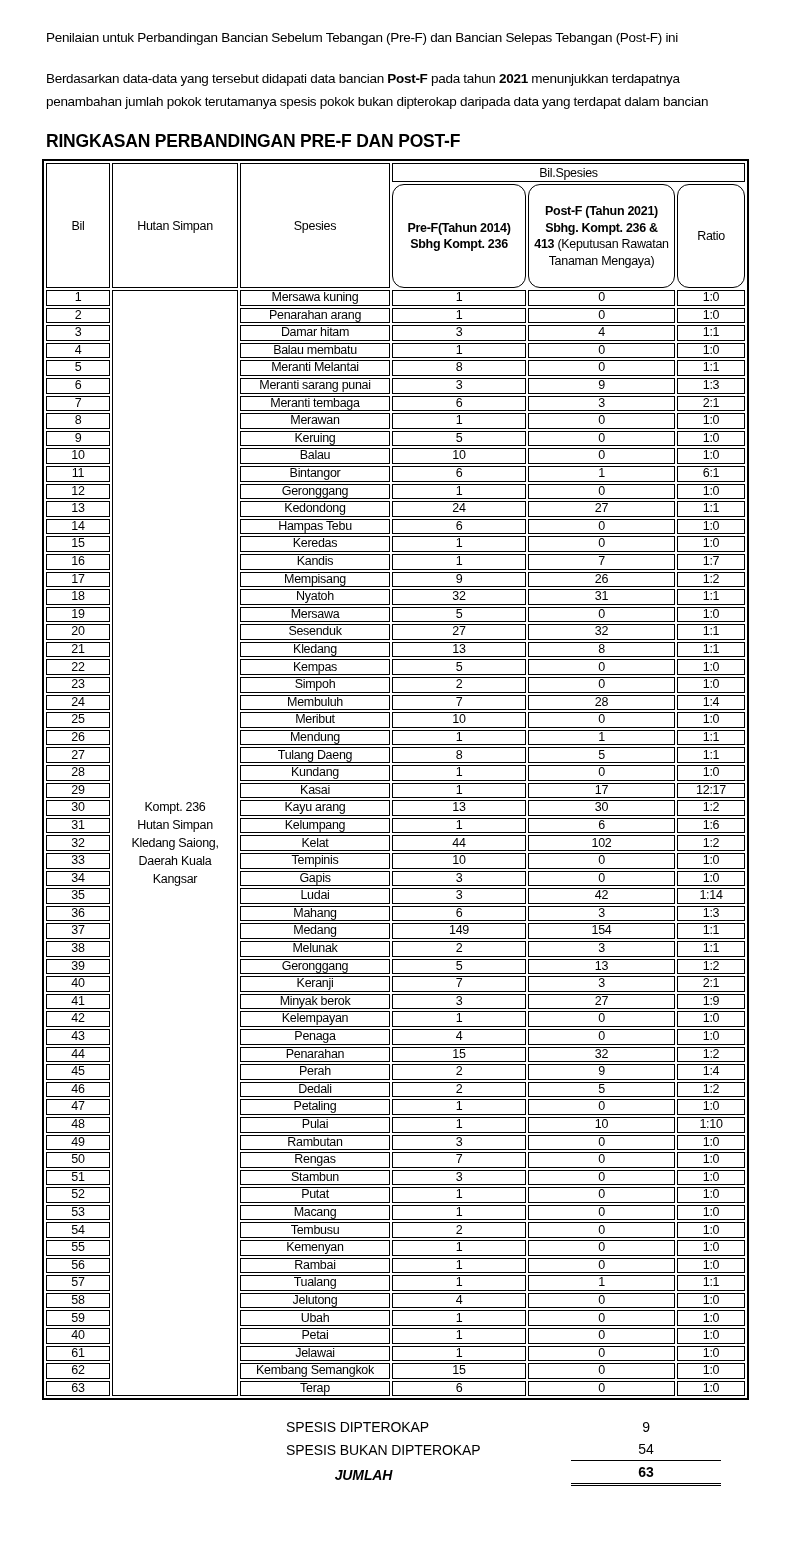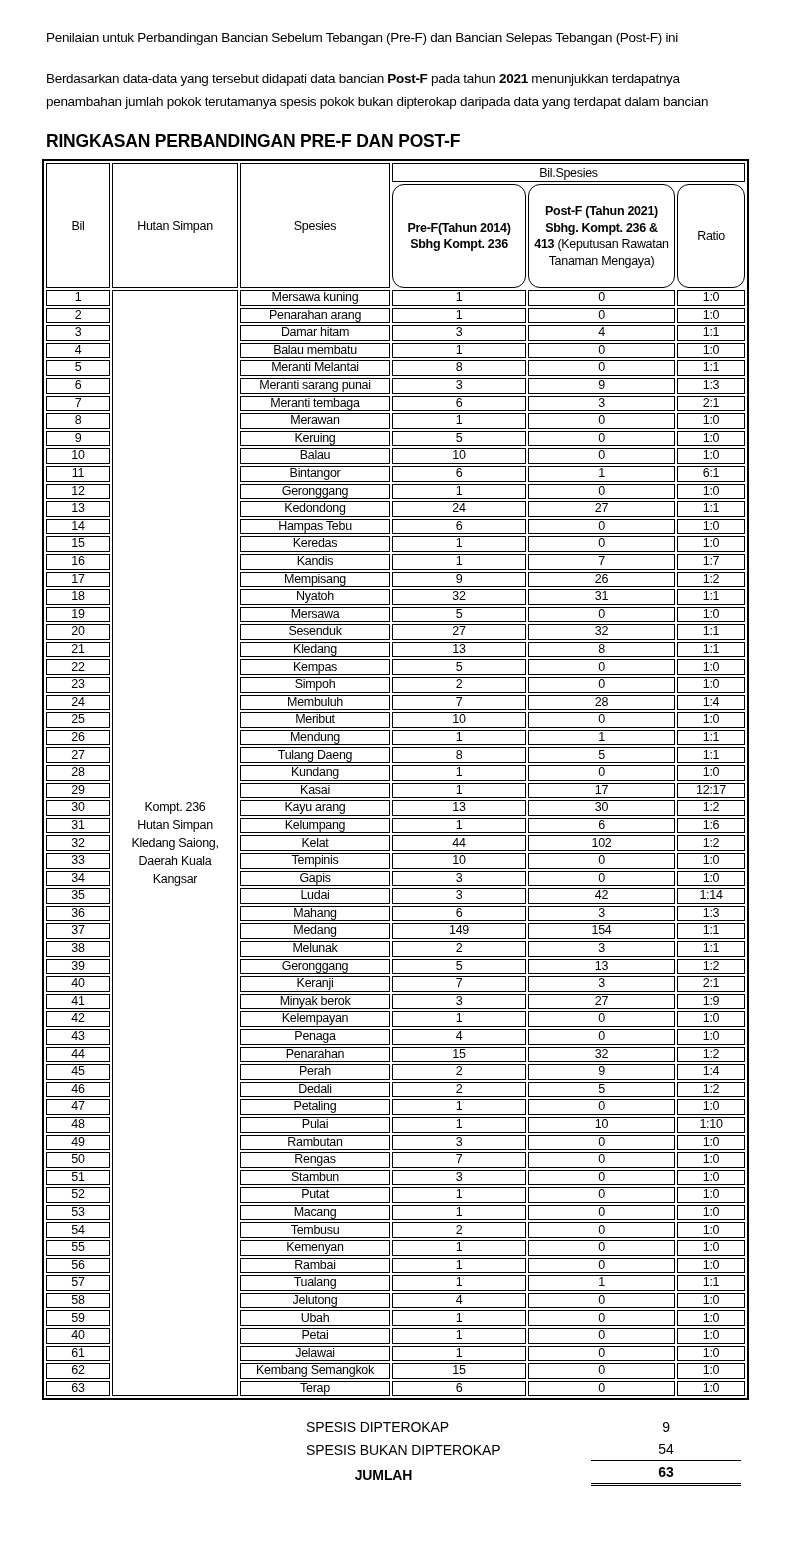--- a/index.html
+++ b/index.html
@@ -42,26 +42,26 @@
 
   td.cell-bil, td.cell-num, td.cell-ratio { height:13.6px; line-height:13.4px; }
   td.cell-spesies { height:13.6px; line-height:13.4px; text-align:left; padding-left:4px; }
   td.cell-hutan {
     font-weight:bold; font-size:13.5px; line-height:18px;
     vertical-align:middle; letter-spacing:-0.3px;
   }
 
   
   .summary { margin:16px 0 0 240px; font-size:14px; letter-spacing:-0.1px; }
-  .srow { display:flex; line-height:22px; align-items:flex-end;margin-left:20px; }
+  .srow { display:flex; line-height:22px; align-items:flex-end; }
   .slabel { width:285px; }
   .svalue { width:150px; text-align:center; }
   .srow.mid .svalue { border-bottom:1px solid #000; }
   .srow.total { font-weight:bold; }
-  .srow.total .slabel { text-align:center; padding-right:130px; box-sizing:border-box; }
+  .srow.total .slabel { text-align:center; padding-right:130px; box-sizing:border-box;font-style:italic; }
   .srow.total .svalue { border-bottom:3px double #000; }
 </style>
 </head>
 <body>
 
 <div class="content">
 
   <div class="para">
     <div class="pline"><span>Penilaian untuk Perbandingan Bancian Sebelum Tebangan (Pre-F) dan Bancian Selepas Tebangan (Post-F) ini</span></div>
   </div>

